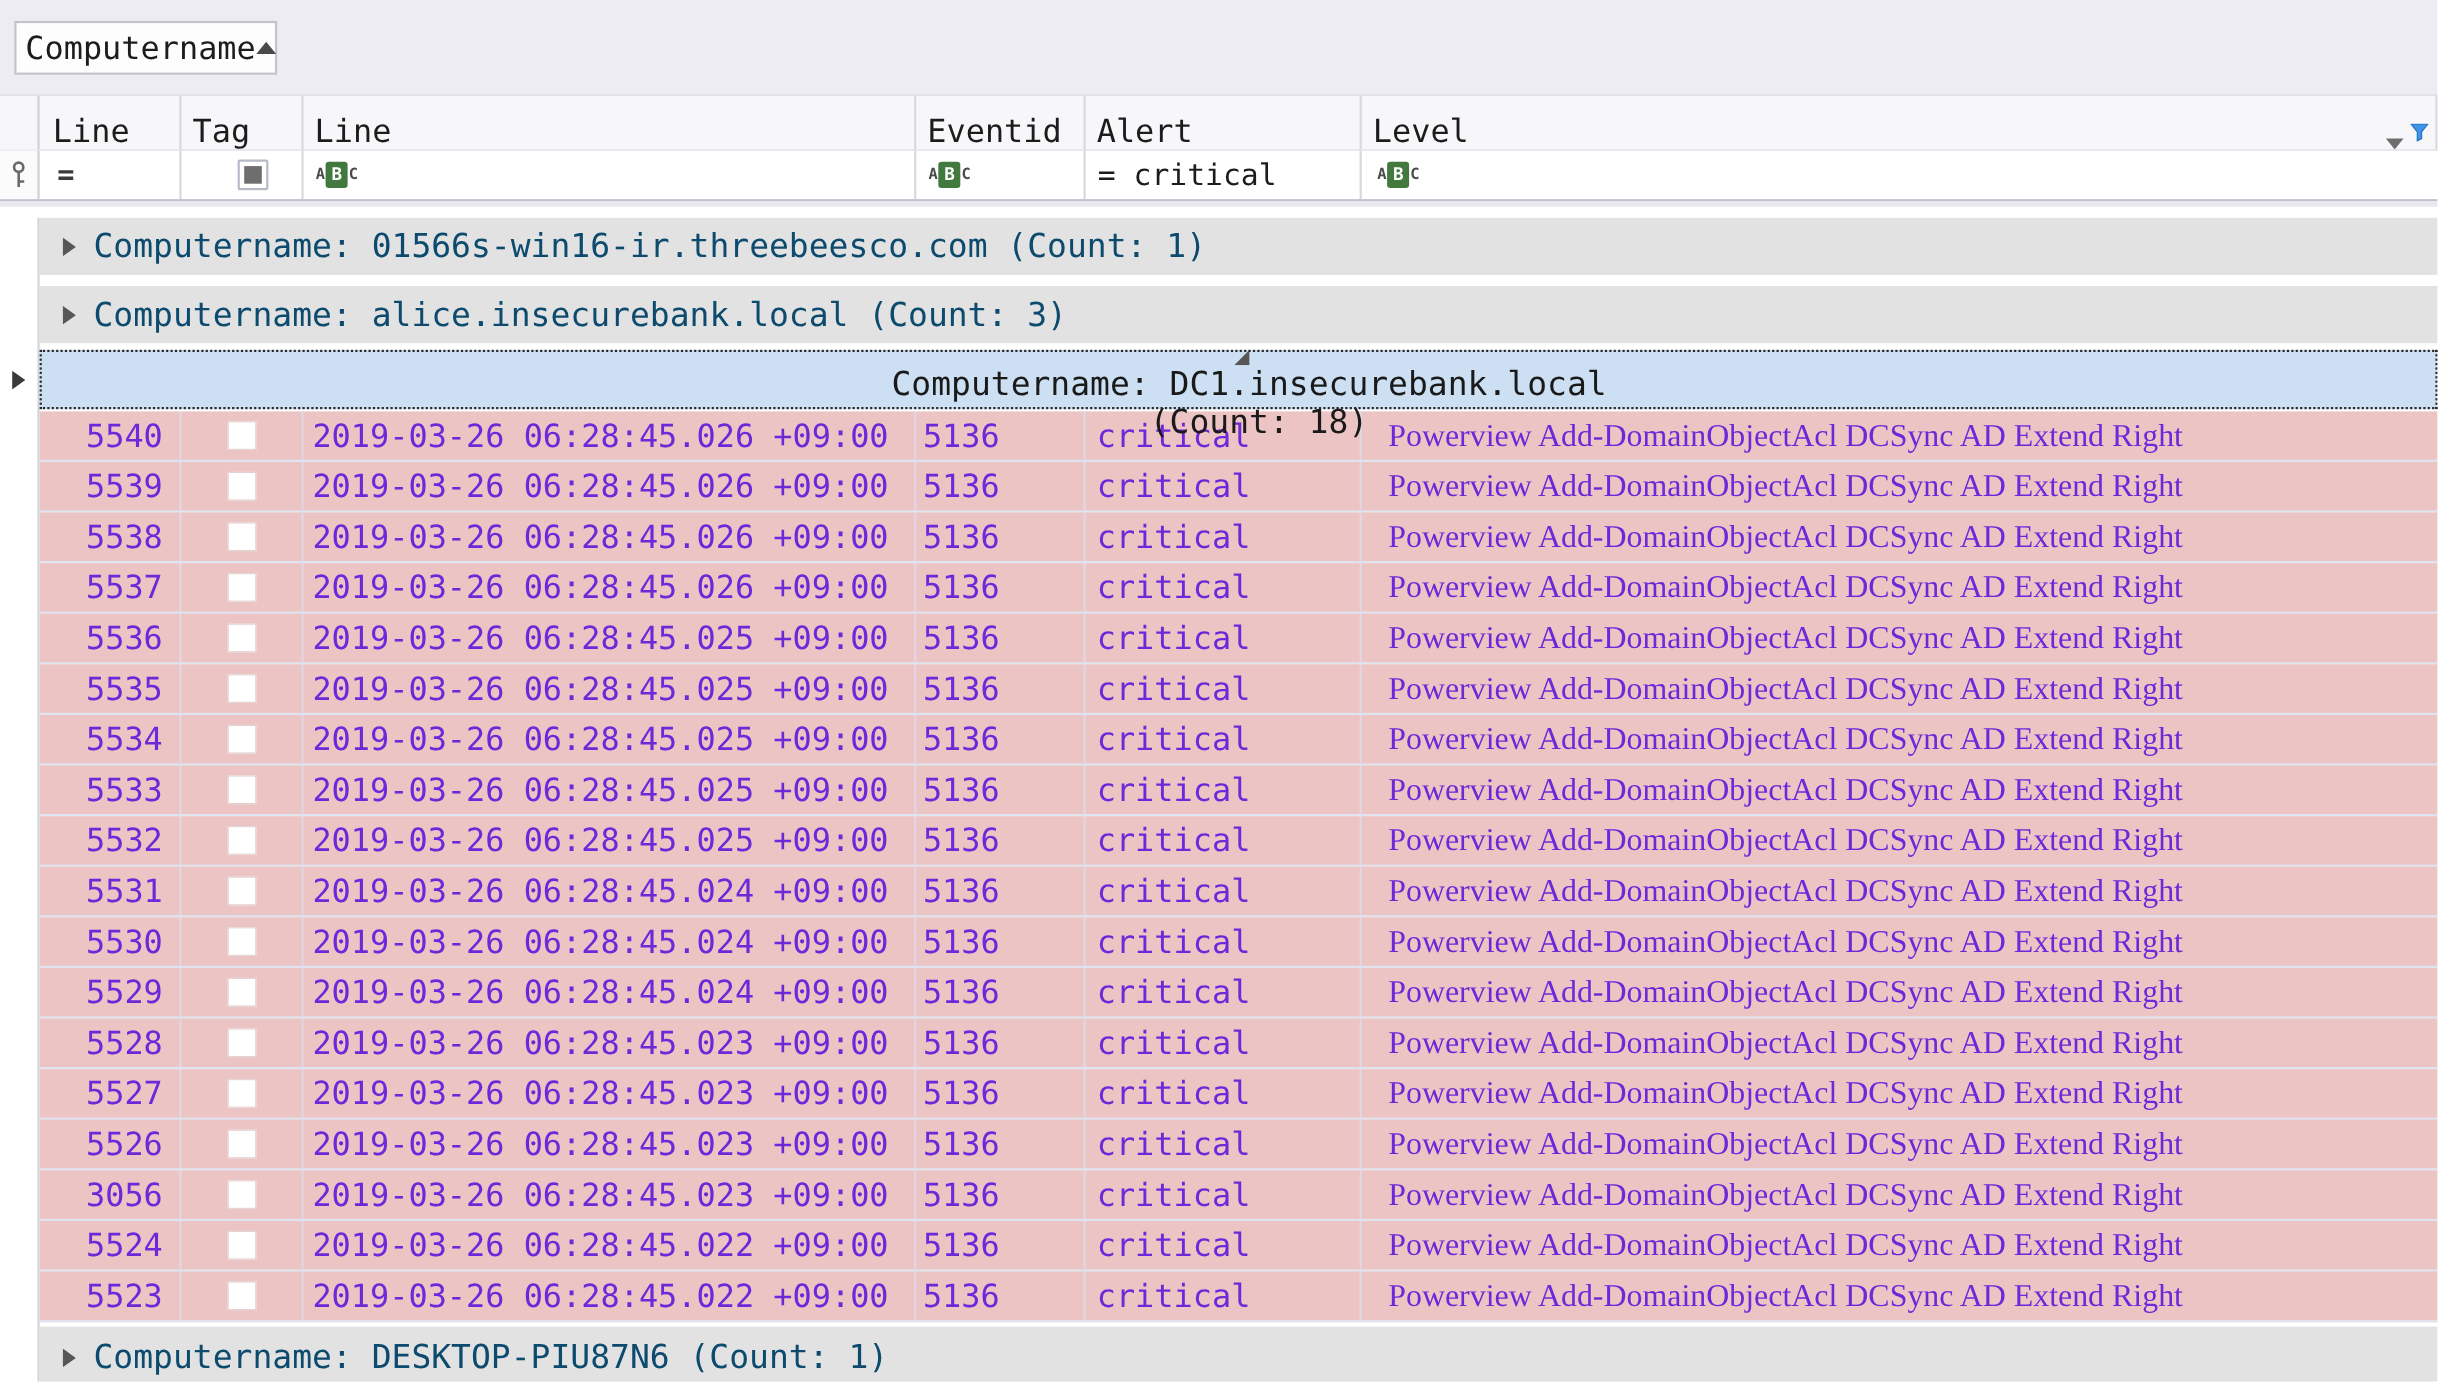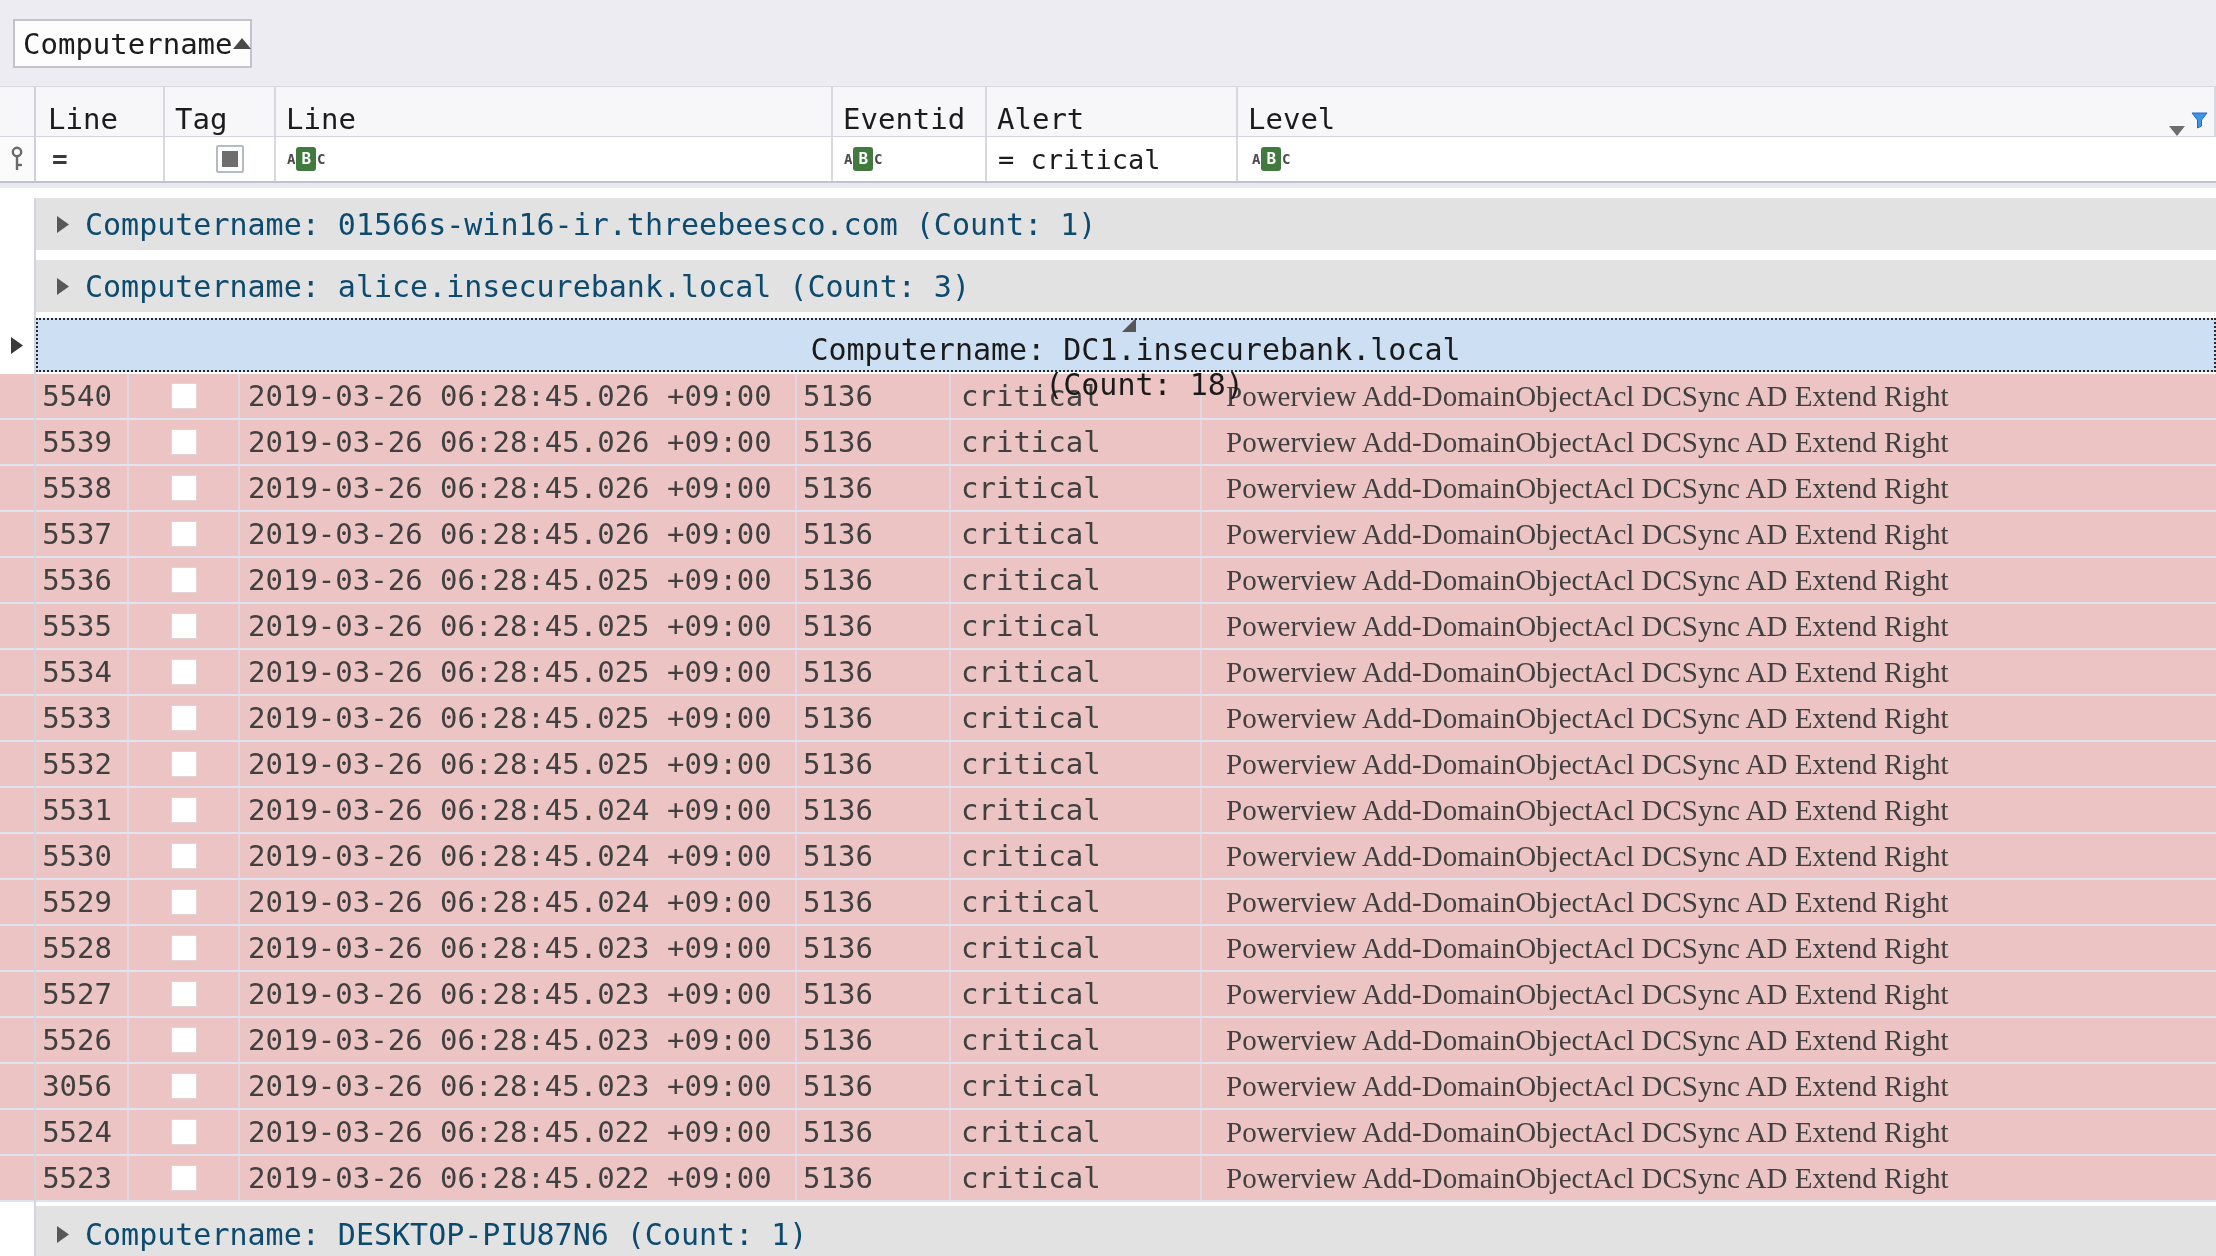--- a/index.html
+++ b/index.html
@@ -56,23 +56,23 @@
   .group-row { position:relative; margin-left:36px; height:52px; background:#e2e2e2;
     display:flex; align-items:center; padding-left:19px; font-size:30px;
     color:#0c4a6e; margin-top:10px; cursor:default; }
   .group-row:first-child { margin-top:4px; }
   .group-row.selected { background:#cddff2; color:#1a1a1a; height:54px; margin-top:6px;
     outline:2px dotted #2a2a2a; outline-offset:-2px;flex-direction:column; }
   .data-row + .group-row { margin-top:4px; height:56px; }
   .group-glyph { width:16px; display:flex; align-items:center; justify-content:center; margin-right:14px; }
   .group-count { margin-left:18px; }
 
-  .data-row { height:46px; display:grid;
+  .data-row { margin-left:36px; height:46px; display:grid;
     grid-template-columns:129px 111px 557px 154px 251px 1fr;
-    background:#edc4c4; border-bottom:2px solid #e0e4f0; color:#404040; font-size:29px; }
+    background:#edc4c4; border-bottom:2px solid #e0e4f0; color:#6d28d9; font-size:29px; }
   .group-row.selected + .data-row { margin-top:2px; }
   .data-row .cell { display:flex; align-items:center; overflow:hidden; white-space:nowrap;
     border-right:2px solid rgba(219,222,236,0.75); }
   .cell.c-line  { justify-content:flex-end; padding-right:15px; }
   .cell.c-tag   { justify-content:center; }
   .cell.c-time  { padding-left:8px; }
   .cell.c-eventid { padding-left:6px; }
   .cell.c-level { padding-left:10px; }
   .cell.c-alert { padding-left:24px; border-right:none;font-family:Liberation Serif, serif; }
   .cb-plain { width:26px; height:26px; background:#ffffff; border:1px solid #e2d2d2; }

